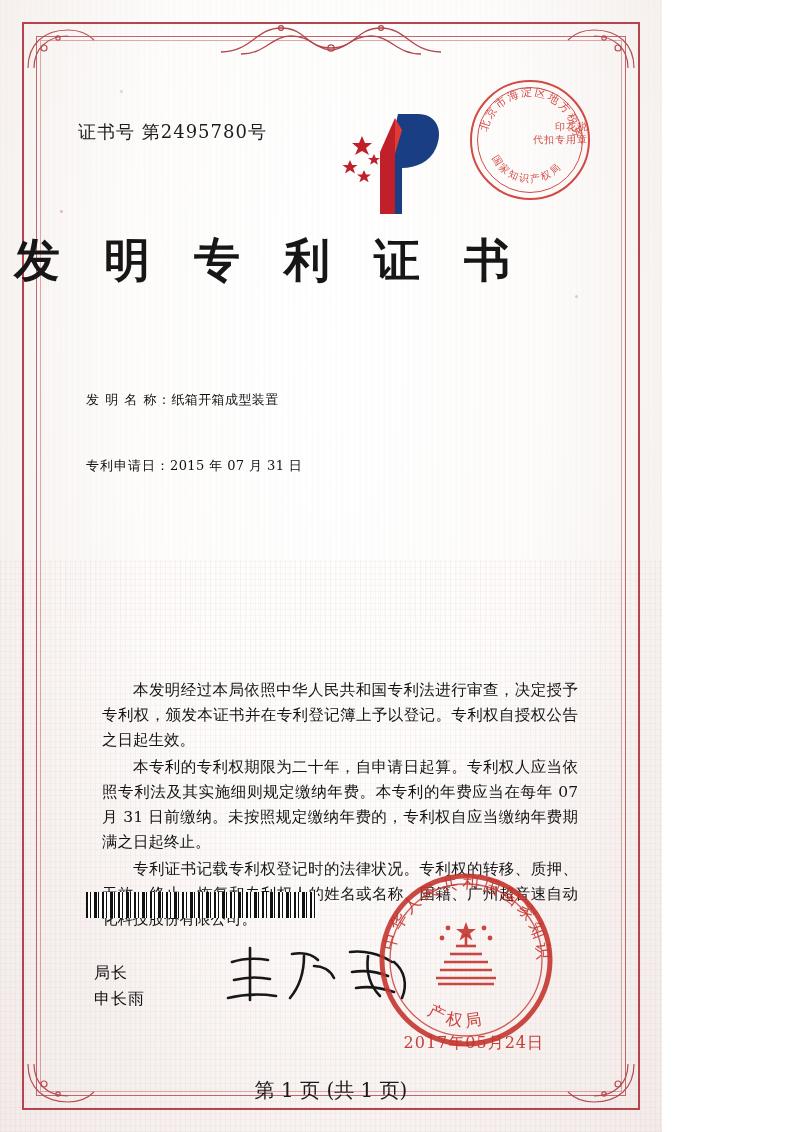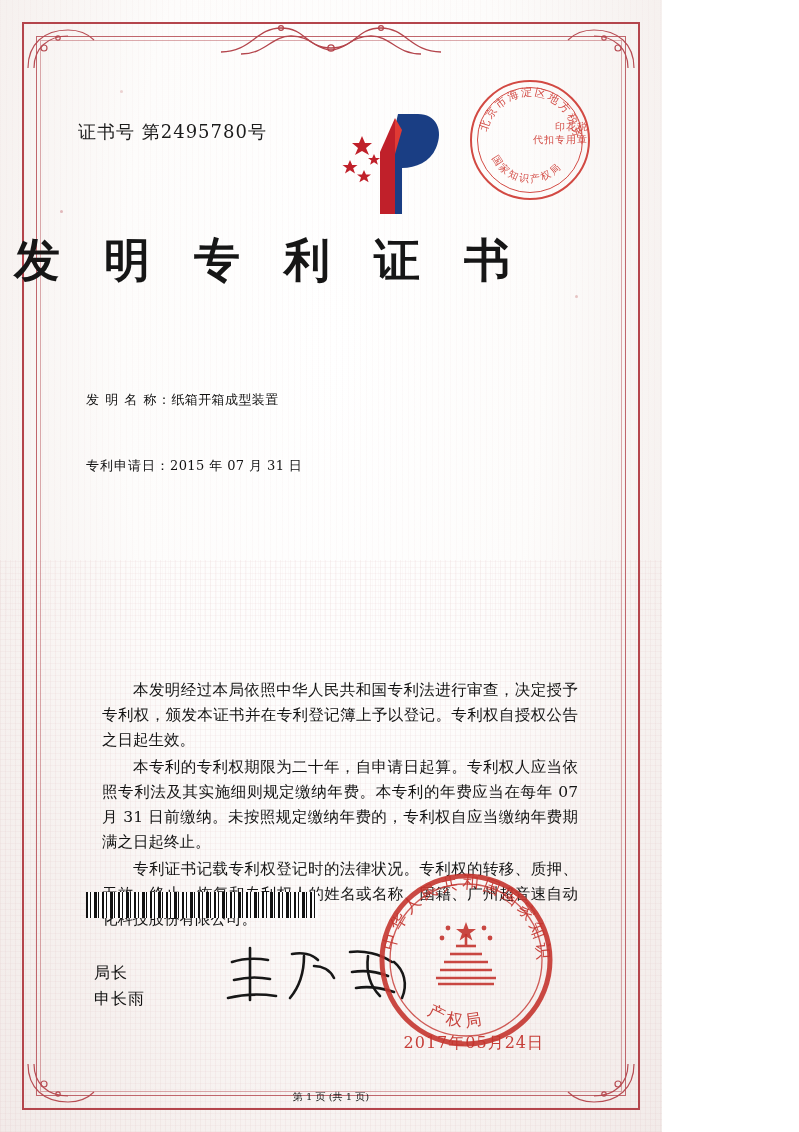--- a/index.html
+++ b/index.html
@@ -230,21 +230,21 @@
     font-family: "DejaVu Serif", "Liberation Serif", serif;
     opacity: .95;
   }
 
   
   .footer {
     position: absolute;
     left: 0; right: 0;
     bottom: 28px;
     text-align: center;
-    font-size: 10px;
+    font-size: 20px;
     color: #1a1a1a;
     font-family: "DejaVu Serif", "Liberation Serif", serif;
   }
 
   .speck {
     position: absolute;
     width: 3px; height: 3px;
     border-radius: 50%;
     background: rgba(180,69,76,.35);
   }

